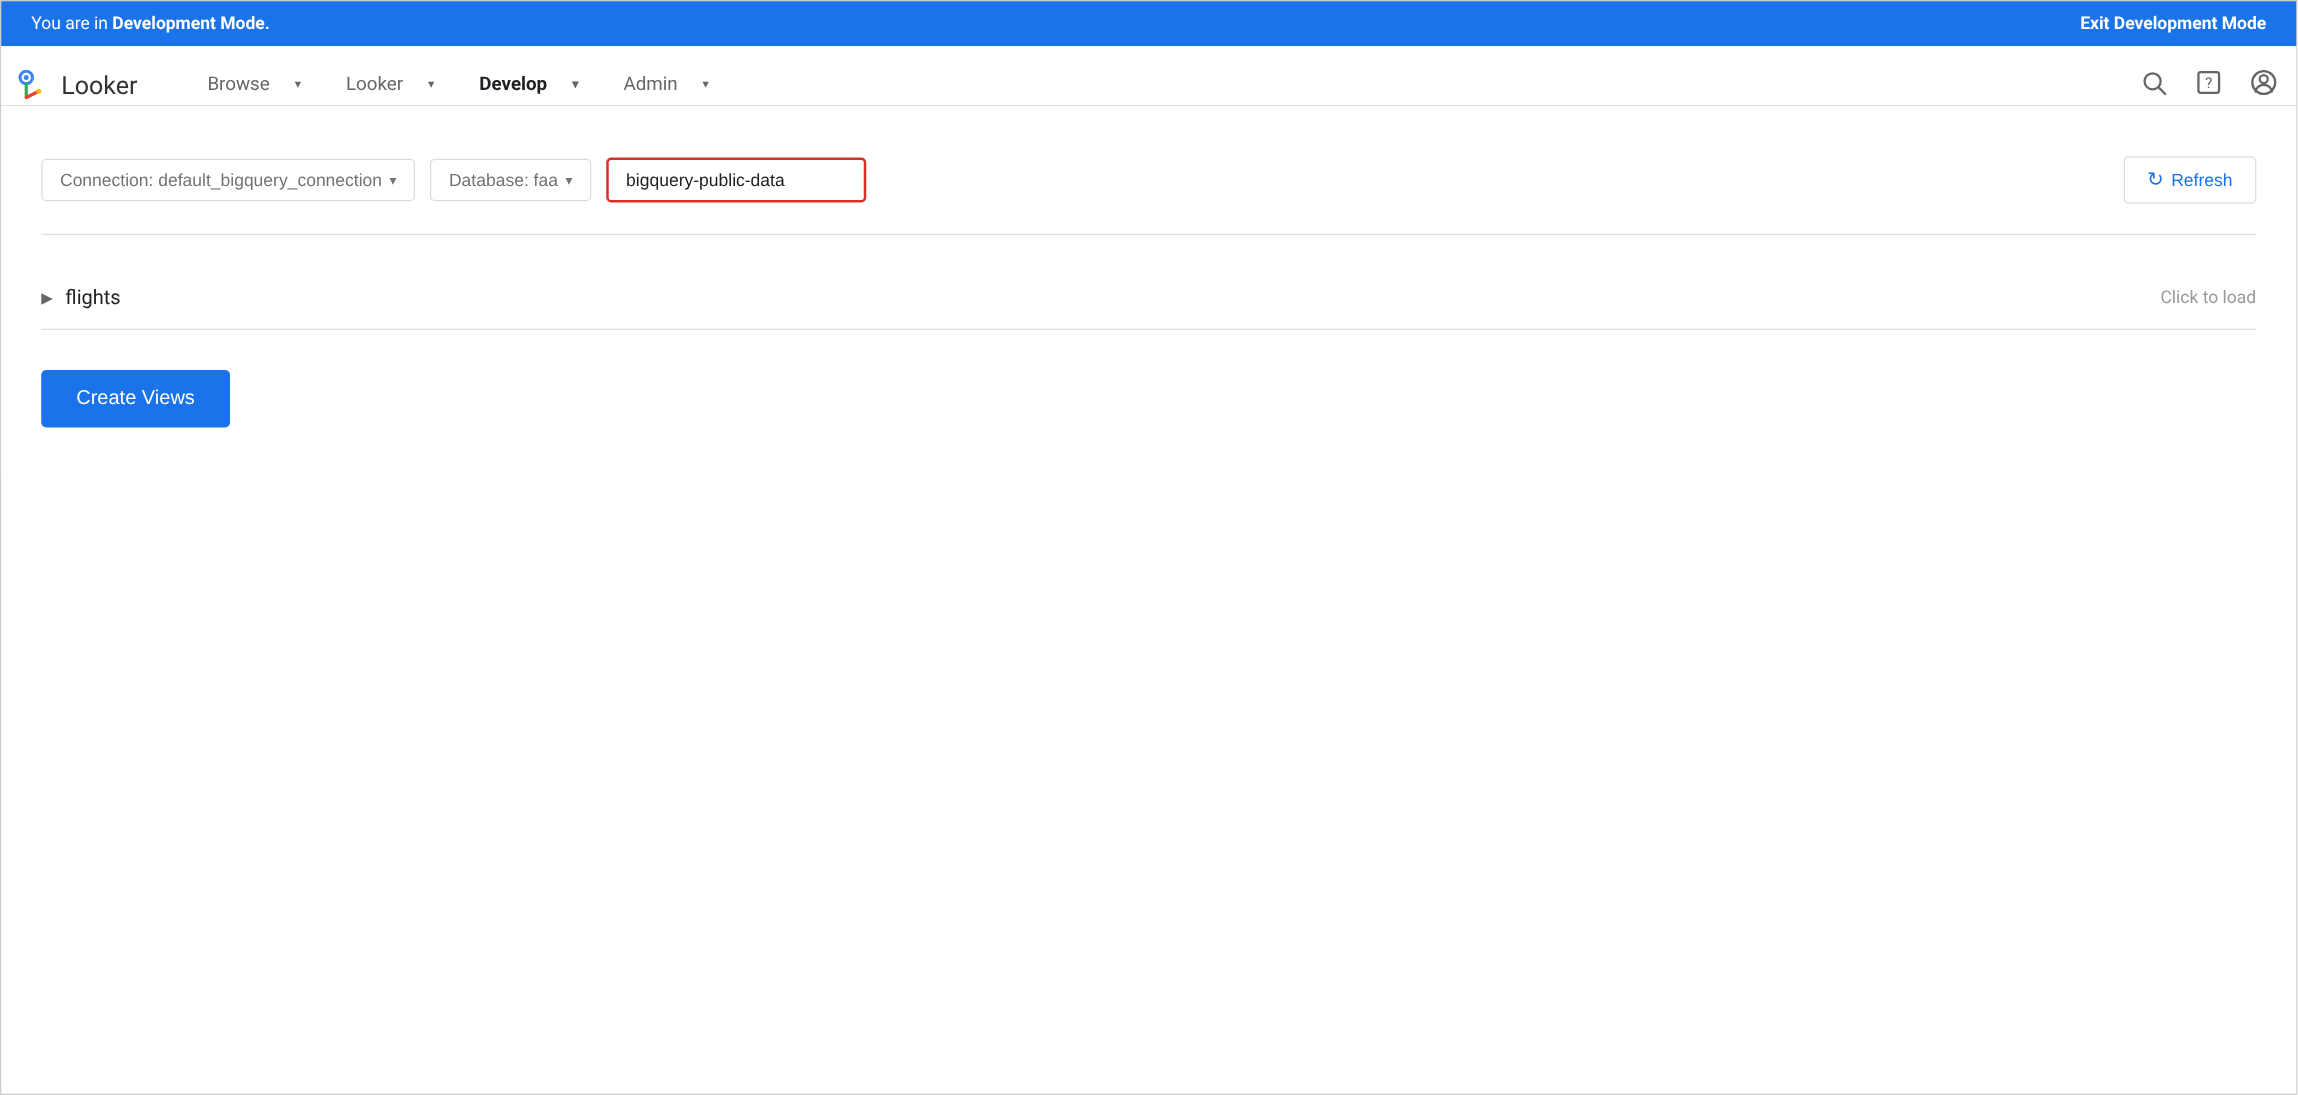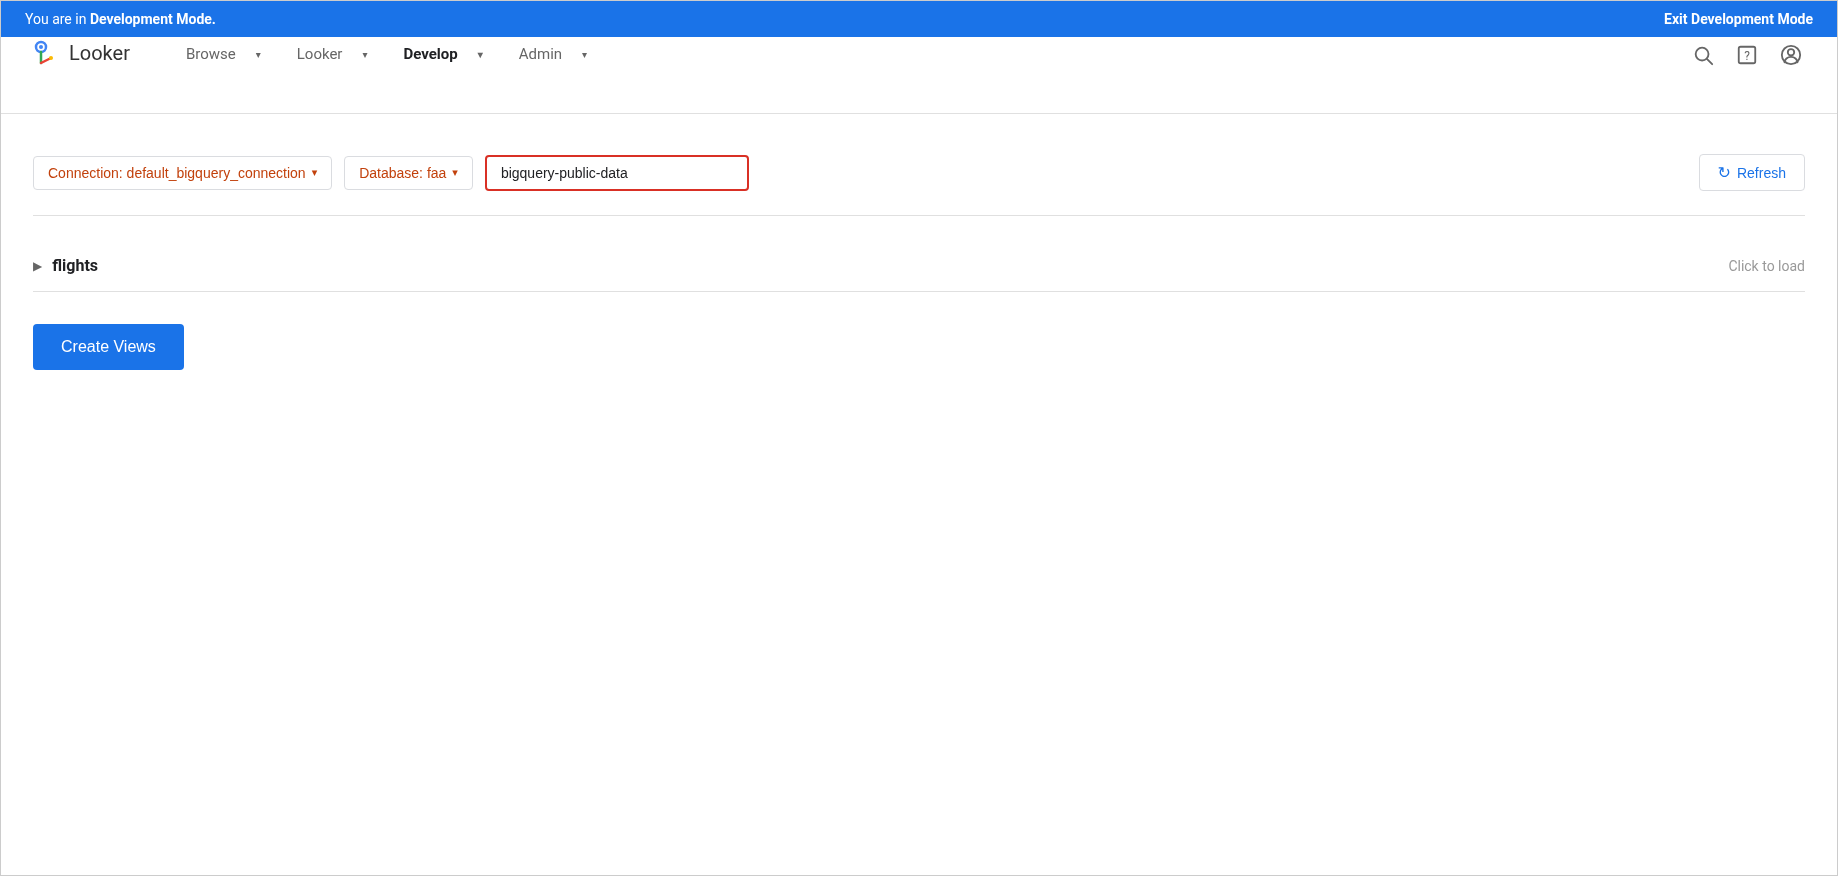--- a/index.html
+++ b/index.html
@@ -24,23 +24,23 @@
       font-weight: 700;
       cursor: pointer;
       font-size: 14px;
     }
 
     
     .topnav {
       background: white;
       border-bottom: 1px solid #e0e0e0;
       display: flex;
-      align-items: flex-start;
-      padding: 0 28px;
-      height: 77px;
+      align-items: flex-end;
+      padding: 0 8px;
+      height: 48px;
     }
     .logo {
       display: flex;
       align-items: center;
       gap: 8px;
       margin-right: 40px;
     }
     .logo-icon {
       width: 32px;
       height: 32px;
@@ -124,34 +124,34 @@
     }
 
     .filter-btn {
       display: flex;
       align-items: center;
       gap: 6px;
       border: 1px solid #dadce0;
       border-radius: 4px;
       padding: 8px 14px;
       font-size: 14px;
-      color: #c2410c;
+      color: #737373;
       background: white;
       cursor: pointer;
       white-space: nowrap;
     }
     .filter-btn .chevron { font-size: 11px; }
 
     .schema-input {
       border: 2px solid #d93025;
       border-radius: 4px;
       padding: 8px 14px;
       font-size: 14px;
       color: #202124;
-      width: 264px;
+      width: 208px;
       outline: none;
     }
 
     .spacer { flex: 1; }
 
     .refresh-btn {
       display: flex;
       align-items: center;
       gap: 6px;
       border: 1px solid #dadce0;
@@ -180,21 +180,21 @@
       align-items: center;
       gap: 10px;
     }
     .expand-icon {
       color: #666;
       font-size: 12px;
       cursor: pointer;
     }
     .table-name {
       font-size: 16px;
-      font-weight: 700;
+      font-weight: 400;
       color: #202124;
     }
     .click-to-load {
       font-size: 14px;
       color: #999;
     }
 
     
     .create-views-btn {
       background: #1a73e8;

